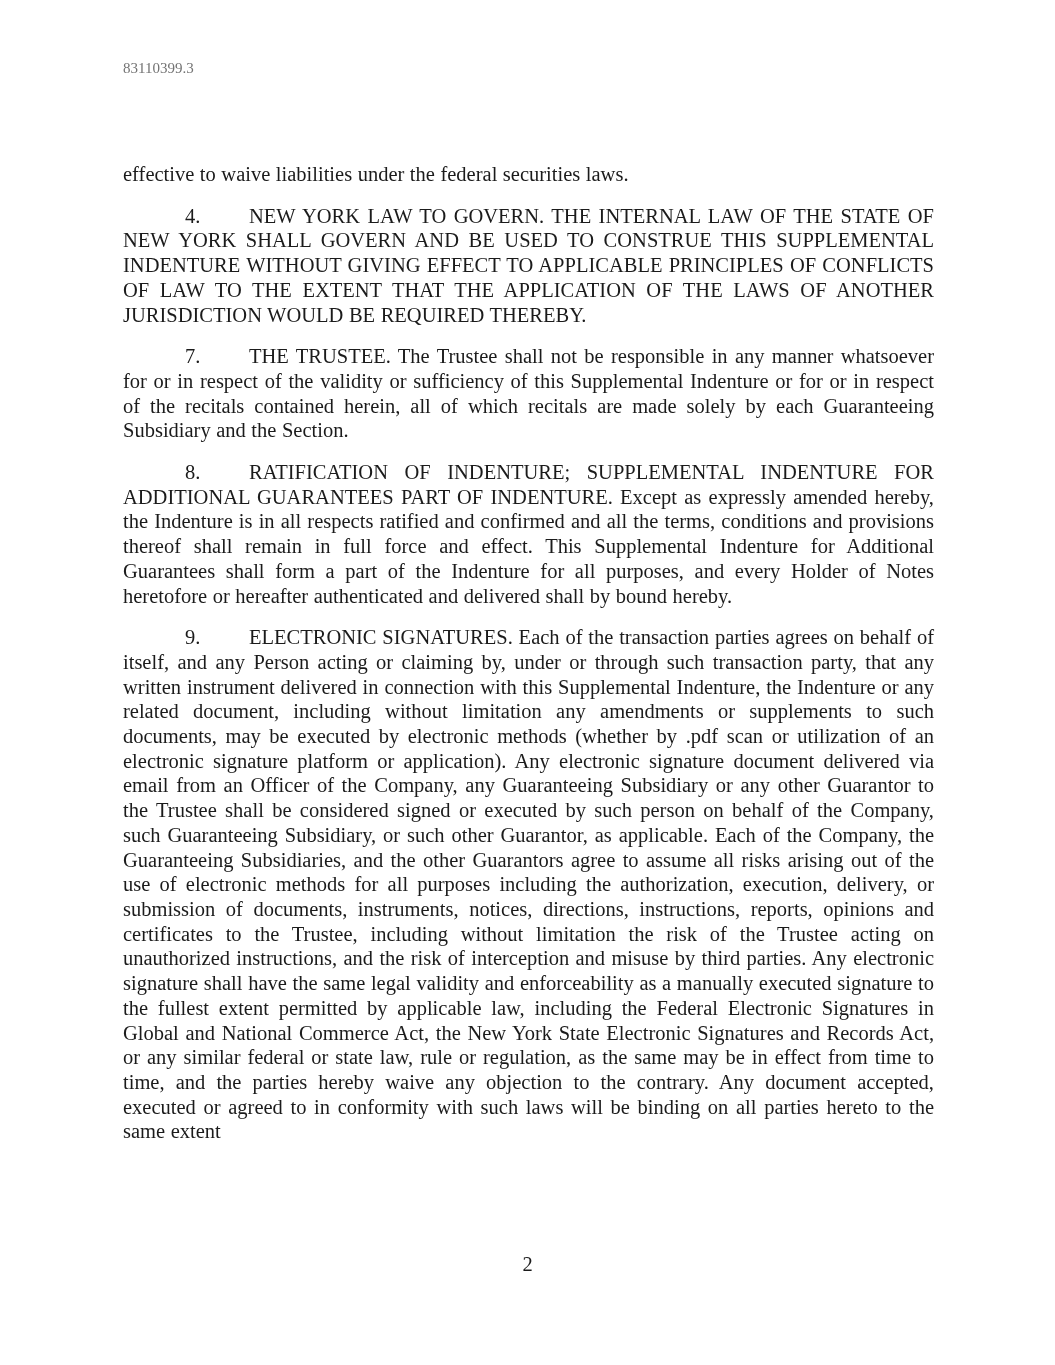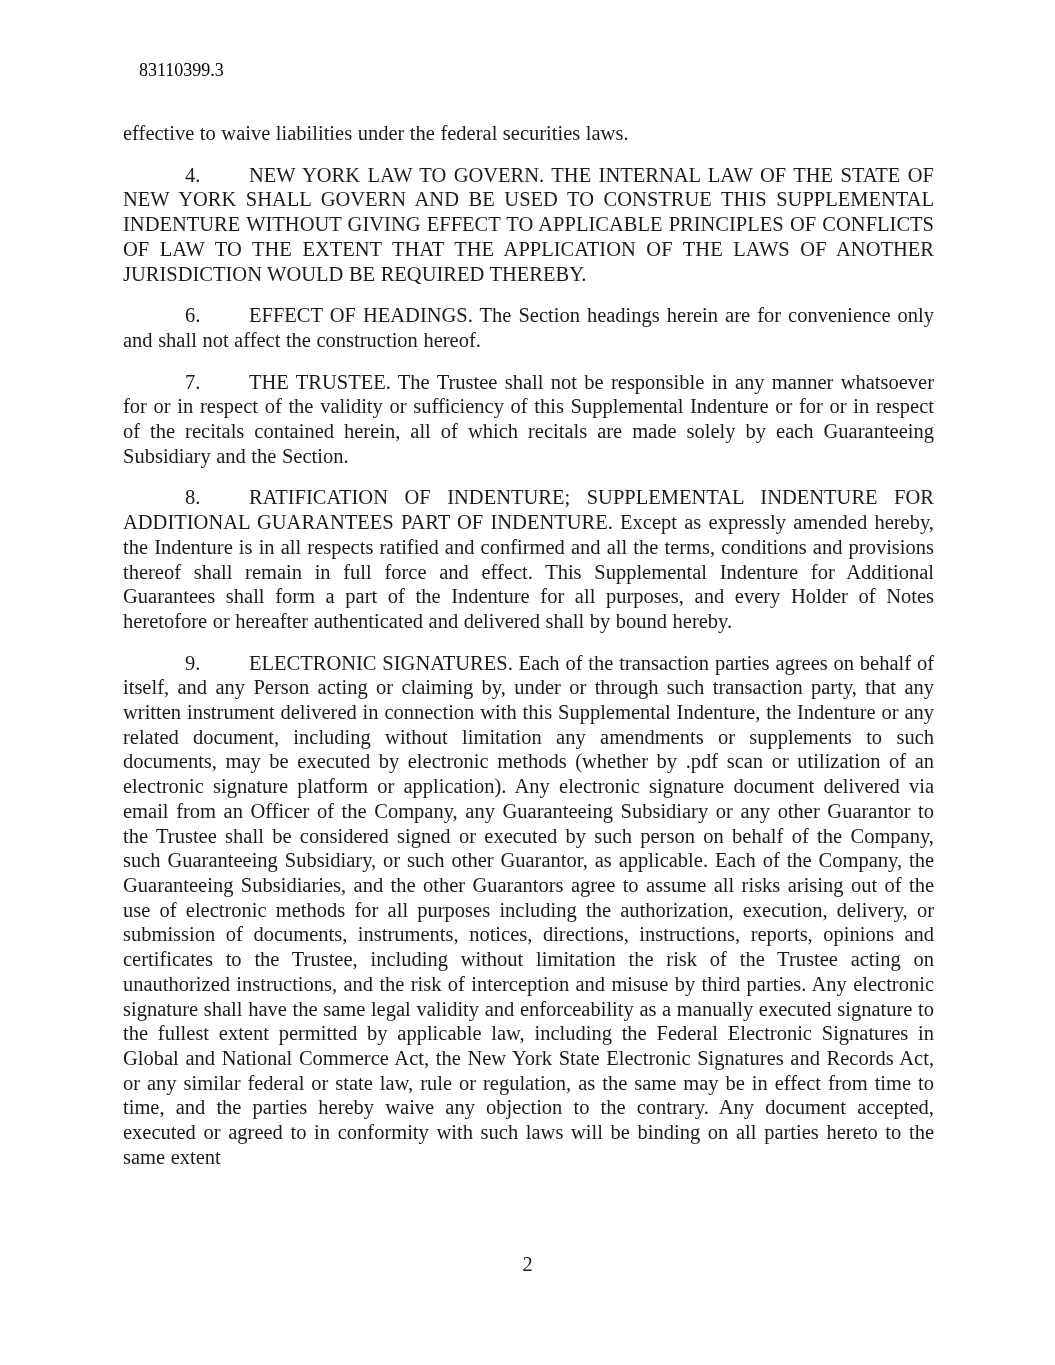--- a/index.html
+++ b/index.html
@@ -13,40 +13,40 @@
     height: 1365px;
     background: #ffffff;
     color: #1b1b1b;
     font-family: "Liberation Serif", "DejaVu Serif", serif;
     overflow: hidden;
   }
   .doc-header {
     position: absolute;
     left: 123px;
     top: 60px;
-    font-size: 18px;
-    color: #000000;
-    margin-left: 16px;
+    font-size: 15px;
+    color: #737373;
   }
   .content {
     position: absolute;
     left: 123px;
     top: 121px;
     width: 811px;
   }
   p.para {
     margin: 0 0 17px 0;
     font-size: 20.5px;
     line-height: 24.7px;
     text-align: justify;
     text-indent: 62px;
     word-spacing: 0.02em;
   }
   p.para.flush {
     text-indent: 0;
+    margin-top: 41px;
   }
   .num {
     display: inline-block;
     width: 64px;
     text-indent: 0;
   }
   .page-number {
     position: absolute;
     left: 0;
     top: 1253px;
@@ -62,21 +62,20 @@
 
   <div class="doc-header">83110399.3</div>
 
   <div class="content">
 
     <p class="para flush"><span>effective to waive liabilities under the federal securities laws.</span></p>
 
     <p class="para"><span class="num">4.</span><span>NEW YORK LAW TO GOVERN. THE INTERNAL LAW OF THE STATE OF NEW YORK SHALL GOVERN AND BE USED TO CONSTRUE THIS SUPPLEMENTAL INDENTURE WITHOUT GIVING EFFECT TO APPLICABLE PRINCIPLES OF CONFLICTS OF LAW TO THE EXTENT THAT THE APPLICATION OF THE LAWS OF ANOTHER JURISDICTION WOULD BE REQUIRED THEREBY.</span></p>
 
 
-    <p class="para"><span class="num">6.</span><span>EFFECT OF HEADINGS. The Section headings herein are for convenience only and shall not affect the construction hereof.</span></p>
 
     <p class="para"><span class="num">7.</span><span>THE TRUSTEE. The Trustee shall not be responsible in any manner whatsoever for or in respect of the validity or sufficiency of this Supplemental Indenture or for or in respect of the recitals contained herein, all of which recitals are made solely by each Guaranteeing Subsidiary and the Section.</span></p>
 
     <p class="para"><span class="num">8.</span><span>RATIFICATION OF INDENTURE; SUPPLEMENTAL INDENTURE FOR ADDITIONAL GUARANTEES PART OF INDENTURE. Except as expressly amended hereby, the Indenture is in all respects ratified and confirmed and all the terms, conditions and provisions thereof shall remain in full force and effect. This Supplemental Indenture for Additional Guarantees shall form a part of the Indenture for all purposes, and every Holder of Notes heretofore or hereafter authenticated and delivered shall by bound hereby.</span></p>
 
     <p class="para"><span class="num">9.</span><span>ELECTRONIC SIGNATURES. Each of the transaction parties agrees on behalf of itself, and any Person acting or claiming by, under or through such transaction party, that any written instrument delivered in connection with this Supplemental Indenture, the Indenture or any related document, including without limitation any amendments or supplements to such documents, may be executed by electronic methods (whether by .pdf scan or utilization of an electronic signature platform or application). Any electronic signature document delivered via email from an Officer of the Company, any Guaranteeing Subsidiary or any other Guarantor to the Trustee shall be considered signed or executed by such person on behalf of the Company, such Guaranteeing Subsidiary, or such other Guarantor, as applicable. Each of the Company, the Guaranteeing Subsidiaries, and the other Guarantors agree to assume all risks arising out of the use of electronic methods for all purposes including the authorization, execution, delivery, or submission of documents, instruments, notices, directions, instructions, reports, opinions and certificates to the Trustee, including without limitation the risk of the Trustee acting on unauthorized instructions, and the risk of interception and misuse by third parties. Any electronic signature shall have the same legal validity and enforceability as a manually executed signature to the fullest extent permitted by applicable law, including the Federal Electronic Signatures in Global and National Commerce Act, the New York State Electronic Signatures and Records Act, or any similar federal or state law, rule or regulation, as the same may be in effect from time to time, and the parties hereby waive any objection to the contrary. Any document accepted, executed or agreed to in conformity with such laws will be binding on all parties hereto to the same extent</span></p>
 
   </div>
 
   <div class="page-number">2</div>

